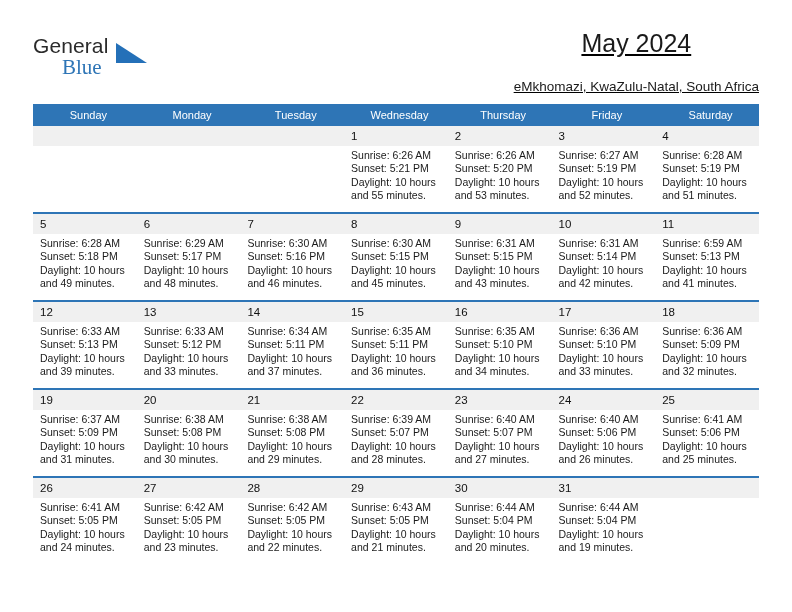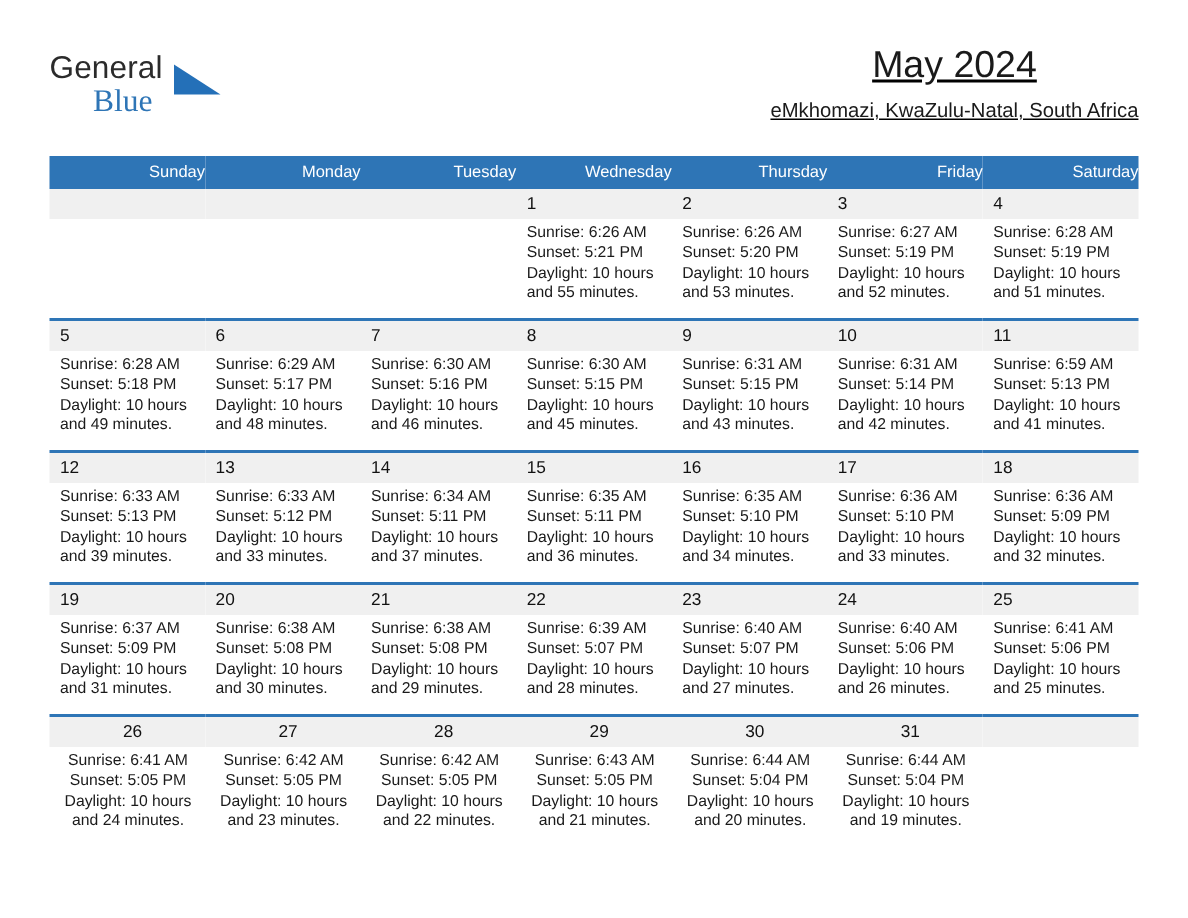--- a/index.html
+++ b/index.html
@@ -70,21 +70,21 @@
     text-align: center;
     text-decoration: underline;
   }
   .cal-title {
     font-size: 25px;
     color: #1a1a1a;
     line-height: 30px;
     white-space: nowrap;
   }
   .cal-subtitle {
-    margin-top: 7px;
+    margin-top: 20px;
     font-size: 13.5px;
     color: #1a1a1a;
     line-height: 17px;
     white-space: nowrap;
   }
 
   
   .calendar {
     position: absolute;
     left: 33px;
@@ -94,35 +94,34 @@
   table.cal-table {
     width: 726px;
     border-collapse: collapse;
     table-layout: fixed;
   }
   table.cal-table th {
     background: #2e75b6;
     color: #ffffff;
     font-size: 11px;
     font-weight: normal;
-    text-align: right;
+    text-align: center;
     padding: 5px 0 5px 7px;
     height: 11px;
     border: none;
   }
   td.daycell {
     vertical-align: top;
     padding: 0;
     border-bottom: 2px solid #2e75b6;
     background: #ffffff;
     height: 86px;
   }
   tr.week-row:last-child td.daycell {
     border-bottom: none;
-    text-align: center;
   }
   .daynum {
     background: #f0f0f0;
     font-size: 11.5px;
     color: #111111;
     padding: 3px 0 3px 7px;
     height: 14px;
     line-height: 14px;
   }
   .daynum.empty { color: transparent; }

